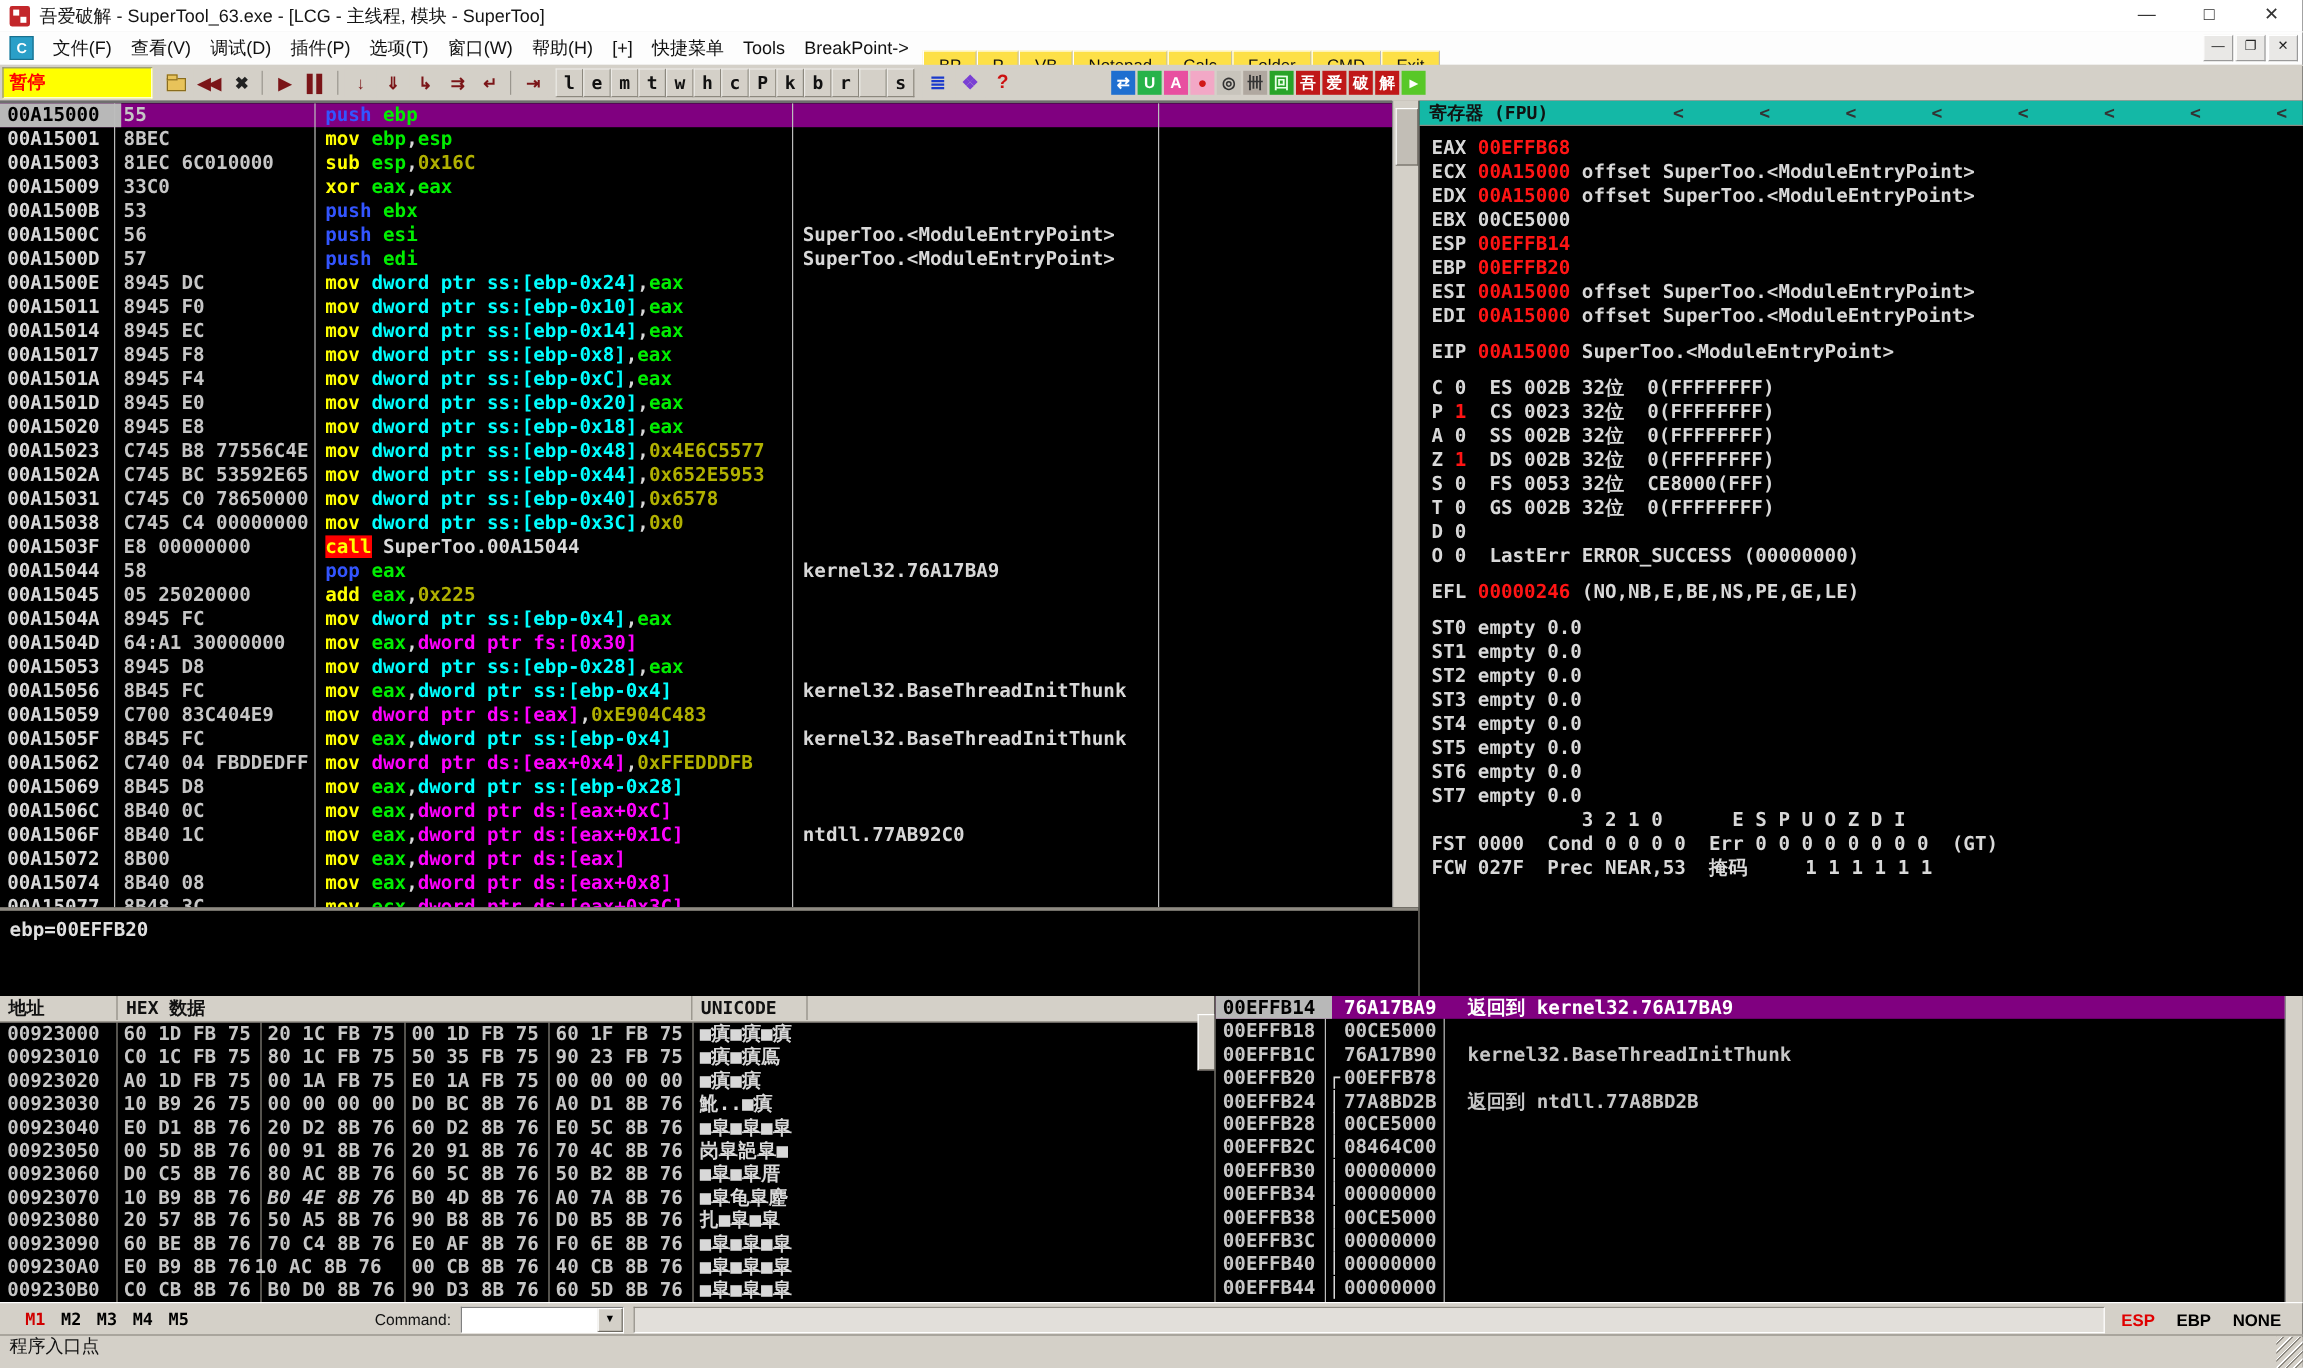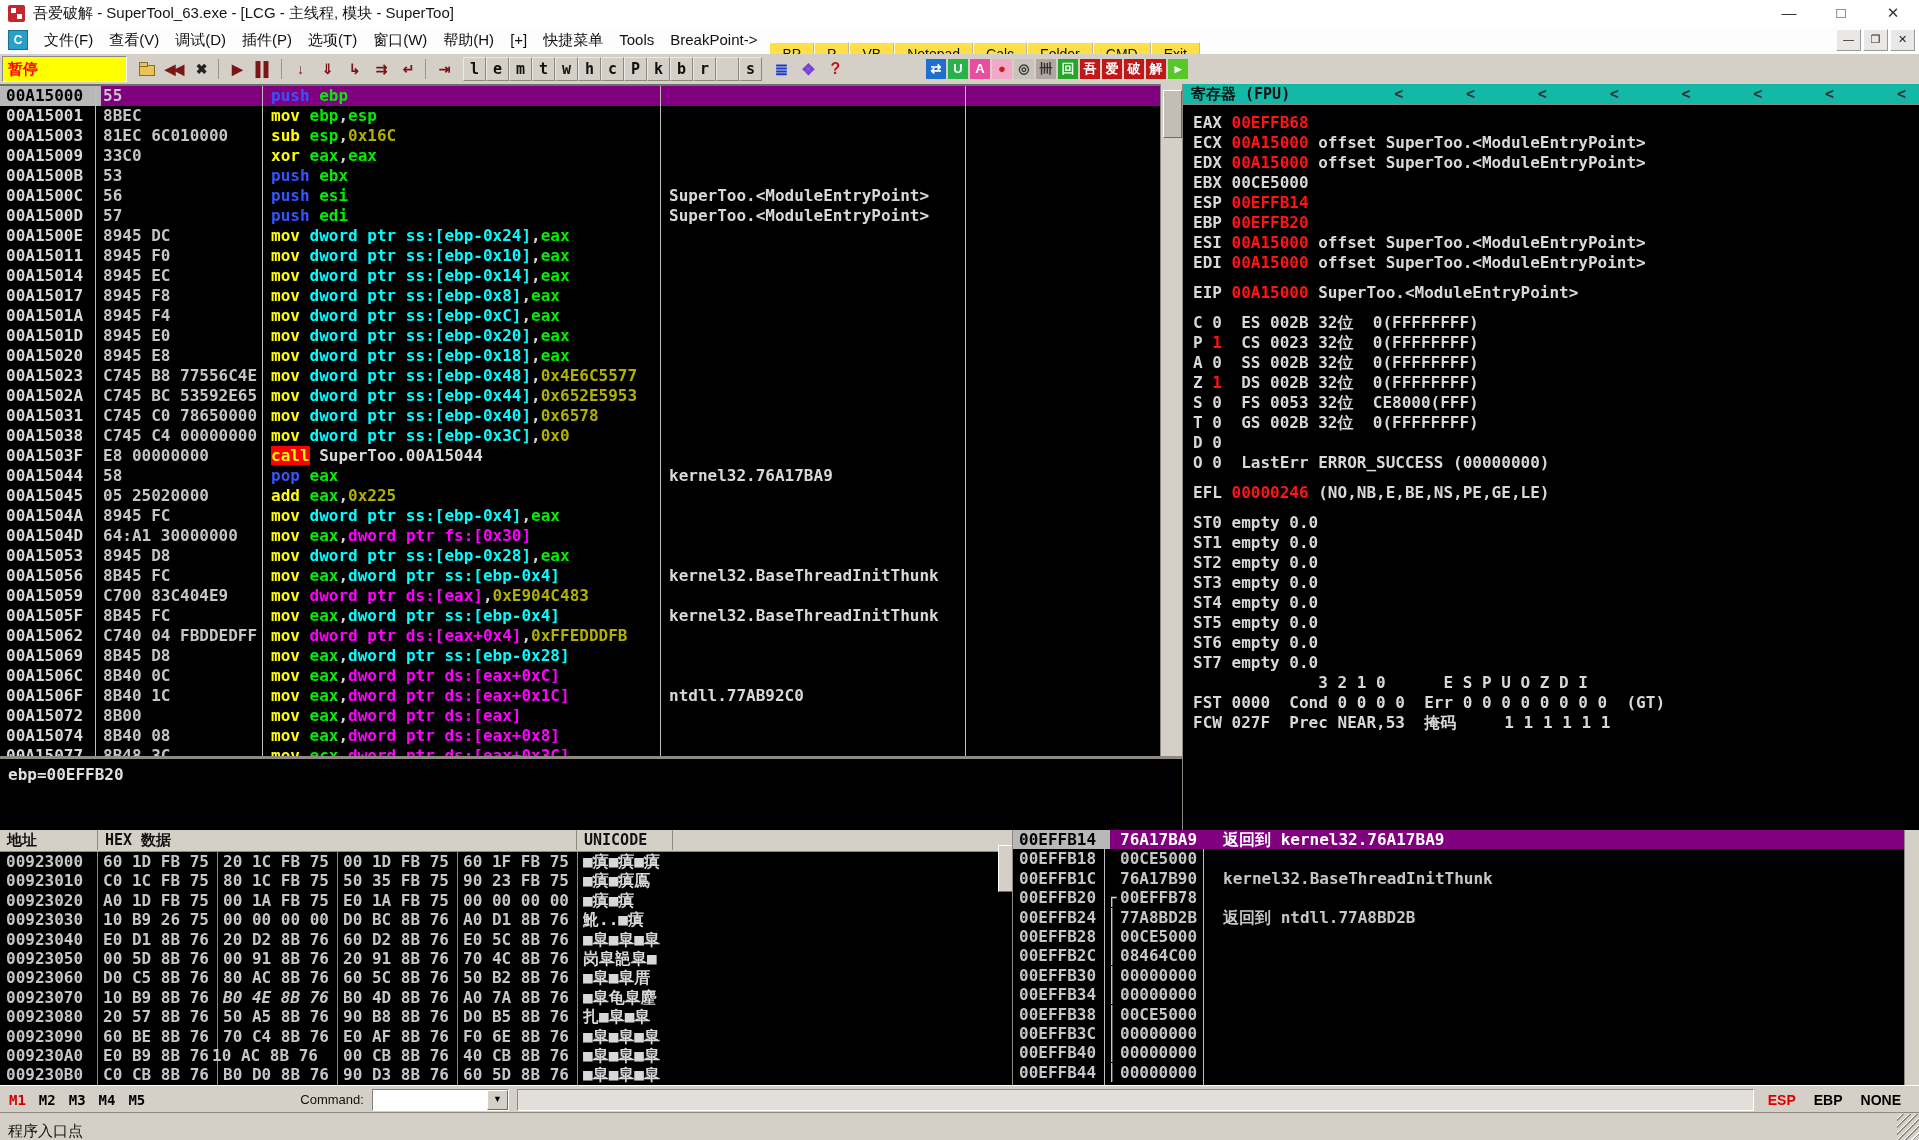--- a/index.html
+++ b/index.html
@@ -96,35 +96,35 @@
   .st-a{position:absolute;left:6px;}
   .sel .st-a{background:#b8b8b8;color:#000;left:0;width:91px;padding-left:6px;}
   .st-br{position:absolute;left:94px;color:#d8d8d8;}
   .st-v{position:absolute;left:107px;}
   .st-c{position:absolute;left:210px;}
   #stack-scroll{left:1904px;top:830px;width:15px;height:255px;background:#d4d0c8;border-left:1px solid #888;}
   
   #cmdbar{position:absolute;left:0;top:1085px;width:1919px;height:27px;background:#d4d0c8;
           border-top:1px solid #fff;display:flex;align-items:center;}
   .mbtn{font-size:14px;font-weight:bold;font-family:"DejaVu Sans Mono",monospace;color:#000;margin-left:13px;}
-  .mbtn.first{color:#d00000;margin-left:9px;}
+  .mbtn.first{color:#d00000;margin-left:21px;}
   #cmd-label{font-size:13px;color:#111;margin-left:155px;font-family:"Liberation Sans",sans-serif;}
   #cmd-combo{width:138px;height:20px;background:#fff;border:1px solid #808080;border-bottom-color:#fff;
              border-right-color:#fff;margin-left:8px;position:relative;}
   #cmd-combo .drop{position:absolute;right:0;top:0;width:19px;height:18px;background:#d4d0c8;
              border:1px solid #fff;border-right-color:#6e6a62;border-bottom-color:#6e6a62;
              text-align:center;line-height:16px;font-size:9px;color:#000;}
   #cmd-sunken{height:20px;width:1262px;margin-left:8px;background:#e2dfda;
               border:1px solid #8e8a82;border-bottom-color:#fff;border-right-color:#fff;}
   #cmd-flags{display:flex;margin-left:14px;}
   .cflag{font-size:14px;font-weight:bold;margin-right:18px;color:#000;}
   .cflag.red{color:#e00000;}
   
   #statusbar{position:absolute;left:0;top:1112px;width:1919px;height:28px;background:#d4d0c8;
-             border-top:1px solid #8e8a82;display:flex;align-items:flex-end;}
+             border-top:1px solid #8e8a82;display:flex;align-items:flex-start;}
   #status-text{font-size:15px;color:#111;margin-left:8px;}
   #grip{position:absolute;right:0;top:1px;width:22px;height:26px;
         background:repeating-linear-gradient(135deg,#d4d0c8 0 3px,#fff 3px 4px,#8e8a82 4px 5px);}
 </style>
 </head>
 <body>
 
 <div id="titlebar">
   <div class="seal"></div>
   <span id="title-text">吾爱破解 - SuperTool_63.exe - [LCG -  主线程, 模块 - SuperToo]</span>

